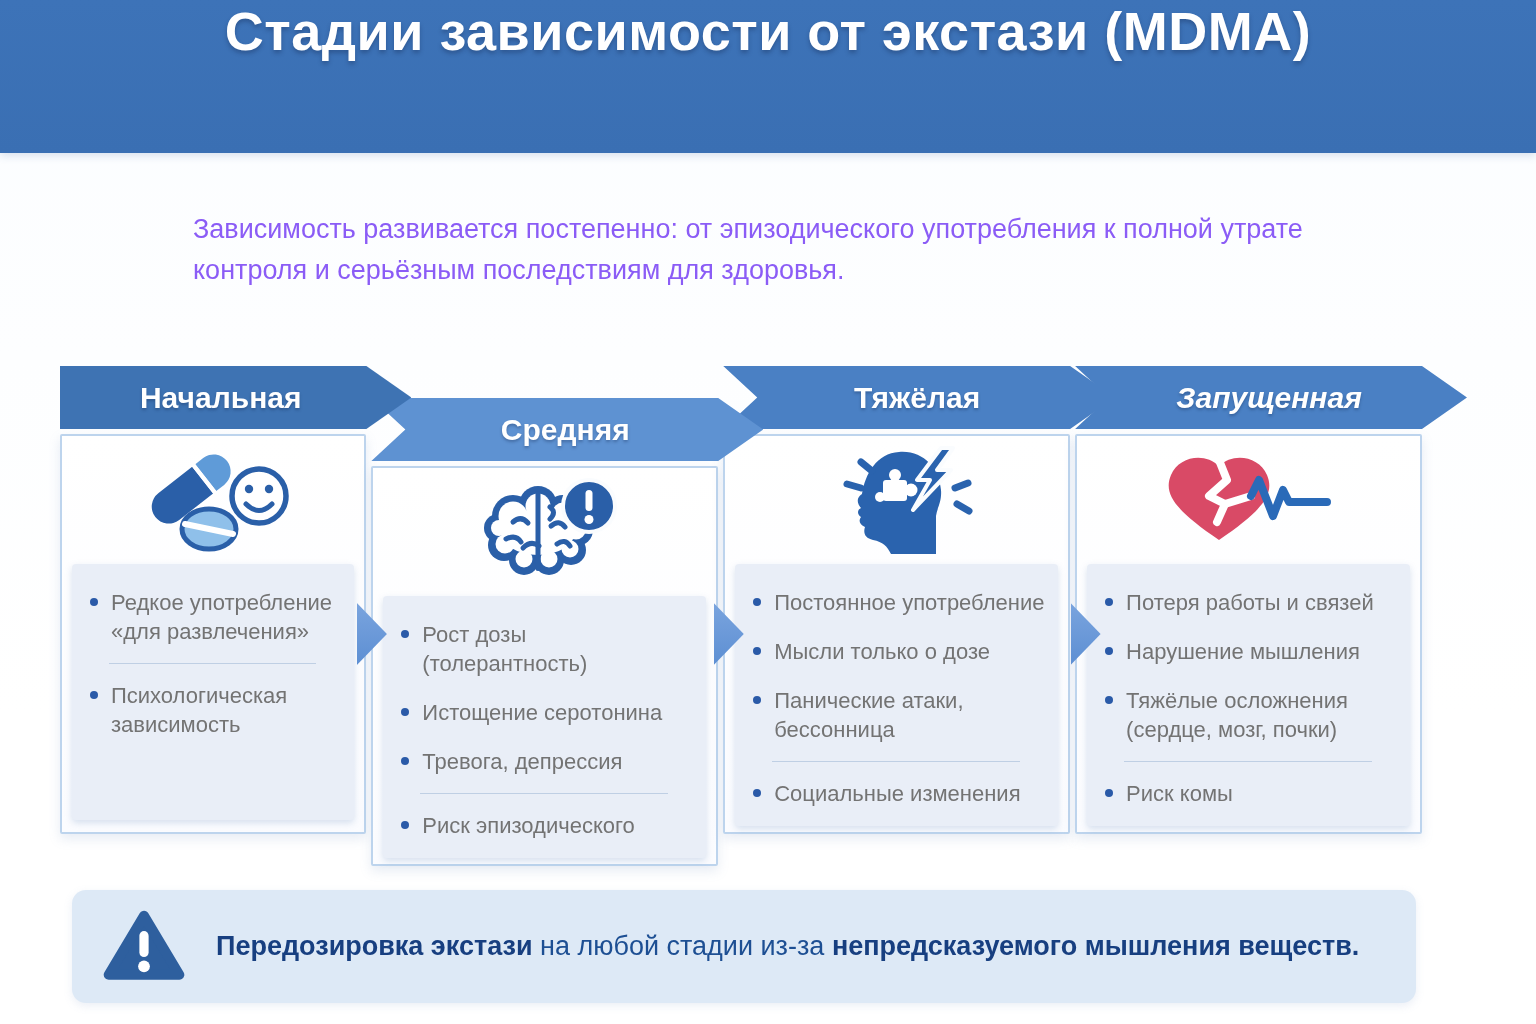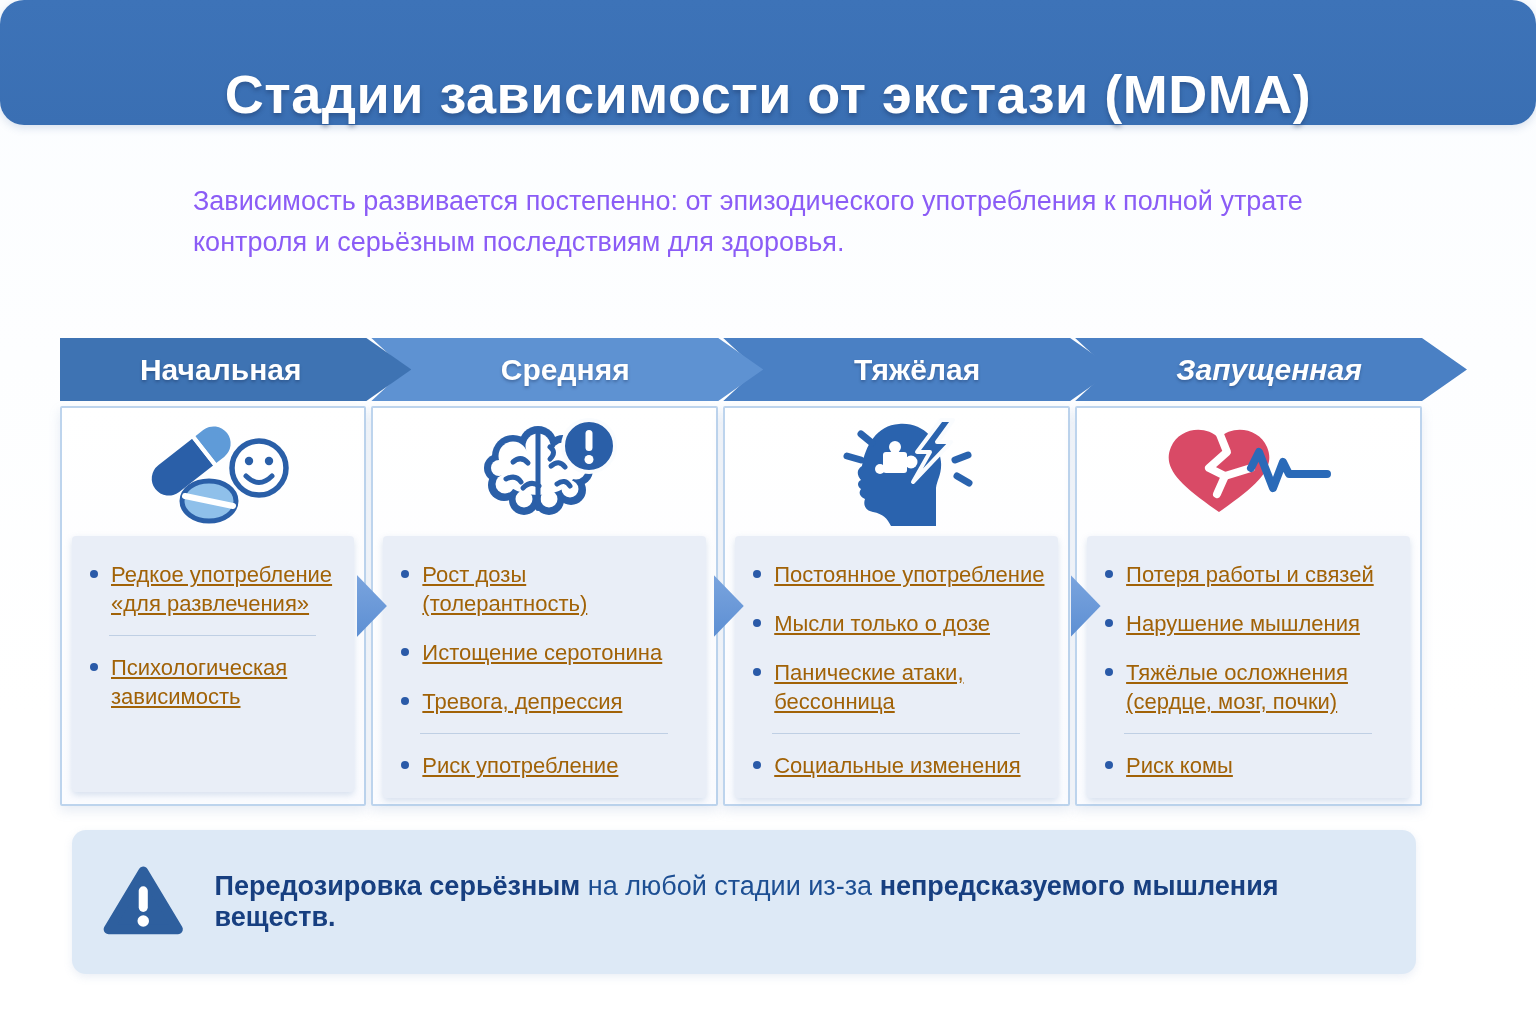--- a/index.html
+++ b/index.html
@@ -6,25 +6,24 @@
   html, body {
     margin: 0; padding: 0;
     width: 1536px; height: 1024px;
     overflow: hidden;
     font-family: "Liberation Sans", "DejaVu Sans", sans-serif;
     background: linear-gradient(180deg, #fbfdff 0%, #ffffff 70%);
   }
 
   
   .banner {
-    height: 125px;
+    height: 153px;
     background: linear-gradient(180deg, #3d73b8 0%, #3a6fb3 100%);
-    display: flex; align-items: flex-end; justify-content: center;
+    display: flex; align-items: flex-start; justify-content: center;
     box-shadow: 0 3px 8px rgba(60,100,160,.18);
-    border-radius: 24px;
   }
   .banner h1 {
     margin: 0;
     color: #ffffff;
     font-size: 54px;
     font-weight: bold;
     letter-spacing: 0.5px;
     text-shadow: 0 3px 4px rgba(20,40,80,.35);
   }
 
@@ -55,21 +54,21 @@
     margin-bottom: 5px;
     display: flex; align-items: center; justify-content: center;
     clip-path: polygon(0 0, calc(100% - 45px) 0, 100% 50%, calc(100% - 45px) 100%, 0 100%);
     filter: drop-shadow(0 2px 2px rgba(50,80,130,.25));
   }
   .col:nth-child(n+2) .arrow {
     clip-path: polygon(0 0, calc(100% - 45px) 0, 100% 50%, calc(100% - 45px) 100%, 0 100%, 34px 50%);
     padding-left: 26px;
   }
   .col:nth-child(1) .arrow { z-index: 8; }
-  .col:nth-child(2) .arrow { z-index: 7; }
+  .col:nth-child(2) .arrow { z-index: 7; margin-top: 32px; }
   .col:nth-child(3) .arrow { z-index: 6; }
   .col:nth-child(4) .arrow { z-index: 5; font-style: italic; }
   .arrow-label {
     color: #fff;
     font-size: 30px;
     font-weight: bold;
     text-shadow: 0 2px 3px rgba(20,40,80,.35);
     padding-right: 30px;
   }
 
@@ -91,24 +90,23 @@
     margin: 0 10px 12px;
     background: #e9eef7;
     border-radius: 4px;
     padding: 24px 12px 18px 12px;
     box-shadow: 0 3px 7px rgba(120,150,195,.28);
   }
   ul.items { list-style: none; margin: 0; padding: 0; }
   li.item {
     position: relative;
     padding-left: 27px;
-    color: #a16207;
+    color: #737373;
     font-size: 22px;
     line-height: 1.32;
-    text-decoration: underline;
   }
   li.item + li.item { margin-top: 20px; }
   li.item::before {
     content: '';
     position: absolute;
     left: 6px; top: 10px;
     width: 8px; height: 8px;
     border-radius: 50%;
     background: #2a5aa8;
   }
@@ -258,21 +256,21 @@
         </svg>
       </div>
       <div class="card">
         <ul class="items">
           <li class="item"><span>Рост дозы (толерантность)</span></li>
           <li class="item"><span>Истощение серотонина</span></li>
           <li class="item"><span>Тревога, депрессия</span></li>
         </ul>
         <div class="divider"></div>
         <ul class="items">
-          <li class="item after-divider"><span>Риск употребление</span></li>
+          <li class="item after-divider"><span>Риск эпизодического</span></li>
         </ul>
       </div>
     </div>
   </div>
 
   <div class="col">
     <div class="arrow" style="background: rgb(74, 128, 196);">
       <span class="arrow-label">Тяжёлая</span>
     </div>
     <div class="panel">
@@ -354,20 +352,20 @@
   <div class="connector c3"></div>
 </section>
 
 
 <section class="warning">
   <svg width="84" height="76" viewBox="0 0 100 90">
     <path d="M50 8 L92 78 H8 Z" fill="#2e5f9e" stroke="#2e5f9e" stroke-width="12" stroke-linejoin="round"></path>
     <rect x="44.5" y="26" width="11" height="31" rx="5.5" fill="#ffffff"></rect>
     <circle cx="50" cy="68" r="7" fill="#ffffff"></circle>
   </svg>
-  <p class="warning-text"><b>Передозировка серьёзным</b><span> на любой стадии из-за </span><b>непредсказуемого мышления веществ.</b></p>
+  <p class="warning-text"><b>Передозировка экстази</b><span> на любой стадии из-за </span><b>непредсказуемого мышления веществ.</b></p>
 </section>
 
 
 <div class="logo">НЕО+</div>
 
 
 
 
 </body></html>

